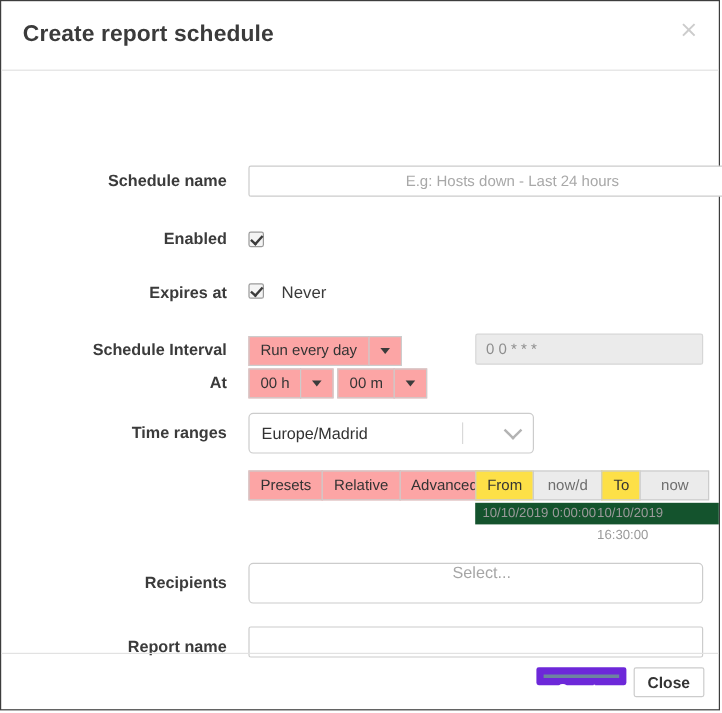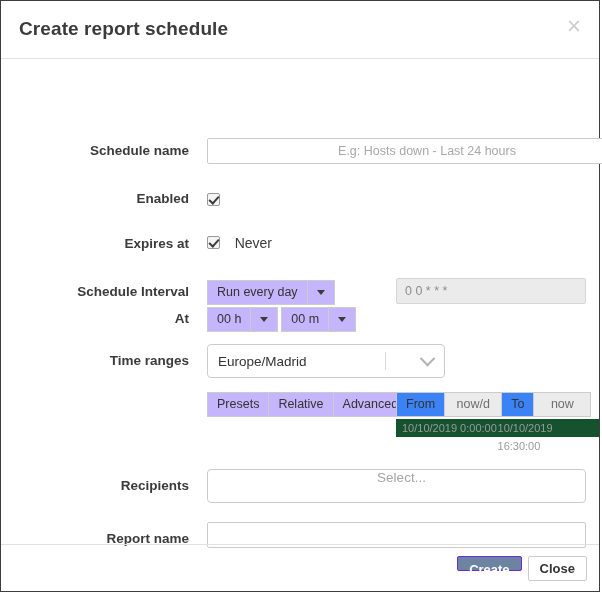--- a/index.html
+++ b/index.html
@@ -139,21 +139,21 @@
     color: #3b3b3b;
   }
 
   
   .btn-group { display: flex; align-items: stretch; }
   .btn {
     box-sizing: border-box;
     height: 25px;
     line-height: 23px;
     border: 1px solid #cccccc;
-    background: #c4b5fd;
+    background: #fca5a5;
     color: #333333;
     font-size: 12.5px;
     padding: 0 9px;
     font-family: "Liberation Sans", sans-serif;
     cursor: pointer;
     white-space: nowrap;
   }
   .btn + .btn { margin-left: -1px; }
   .btn.caret-btn {
     padding: 0 9px;
@@ -212,21 +212,21 @@
     box-sizing: border-box;
     height: 25px;
     line-height: 23px;
     border: 1px solid #cccccc;
     font-size: 12.5px;
     font-family: "Liberation Sans", sans-serif;
     padding: 0 9px;
     white-space: nowrap;
   }
   .ft-cell + .ft-cell { margin-left: -1px; }
-  .ft-key { background: #3b82f6; color: #333333; }
+  .ft-key { background: #fde047; color: #333333; }
   .ft-val { background: #ebebeb; color: #6e6e6e; min-width: 58px; text-align: center; }
   .ft-dates {
     margin-top: 2px;
     background: #14532d;
     height: 18px;
     line-height: 18px;
     display: flex;
     font-size: 11px;
     color: #9a9a9a;
     padding: 0 6px;
@@ -259,21 +259,21 @@
     right: 12px;
     top: 11px;
     display: flex;
     gap: 6px;
   }
   .btn-primary {
     box-sizing: border-box;
     height: 15px;
     line-height: 25px;
     background: #6d84a0;
-    border: 1px solid #6d28d9;
+    border: 6px solid #6d28d9;
     color: #ffffff;
     font-size: 13px;
     font-weight: bold;
     padding: 0 11px;
     border-radius: 2px;
     cursor: pointer;
     font-family: "Liberation Sans", sans-serif;
   }
   .btn-default {
     box-sizing: border-box;

